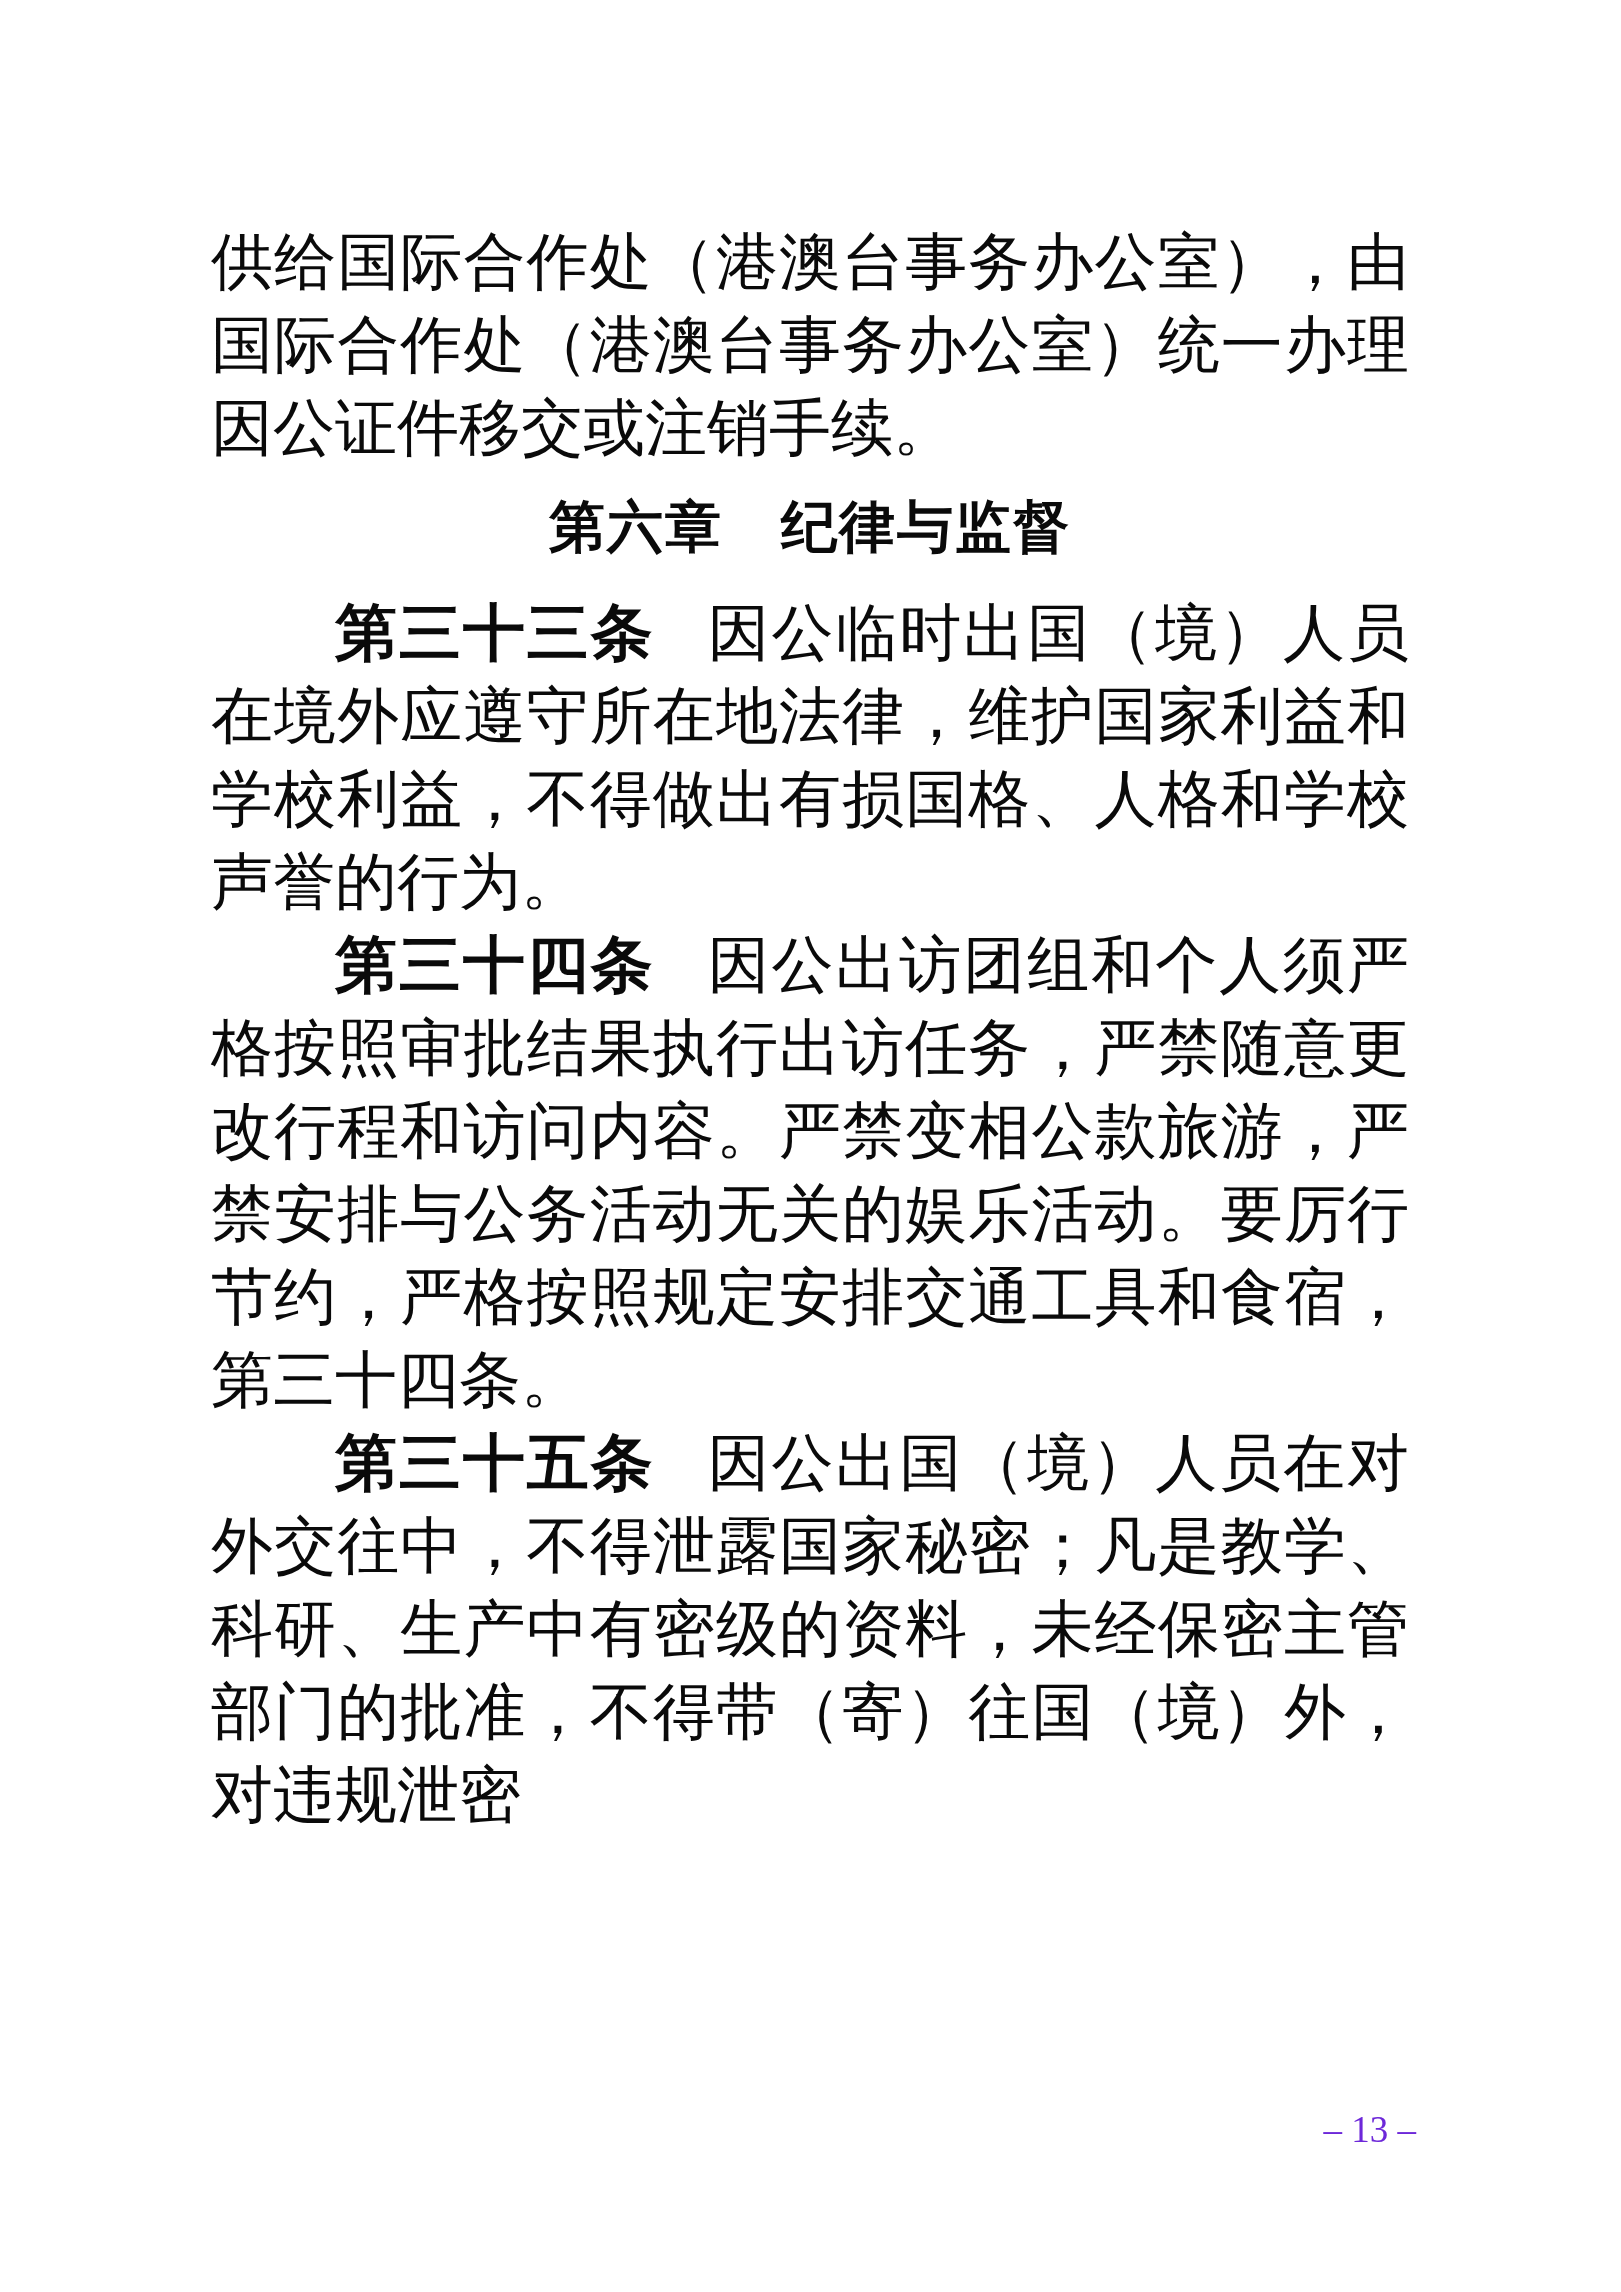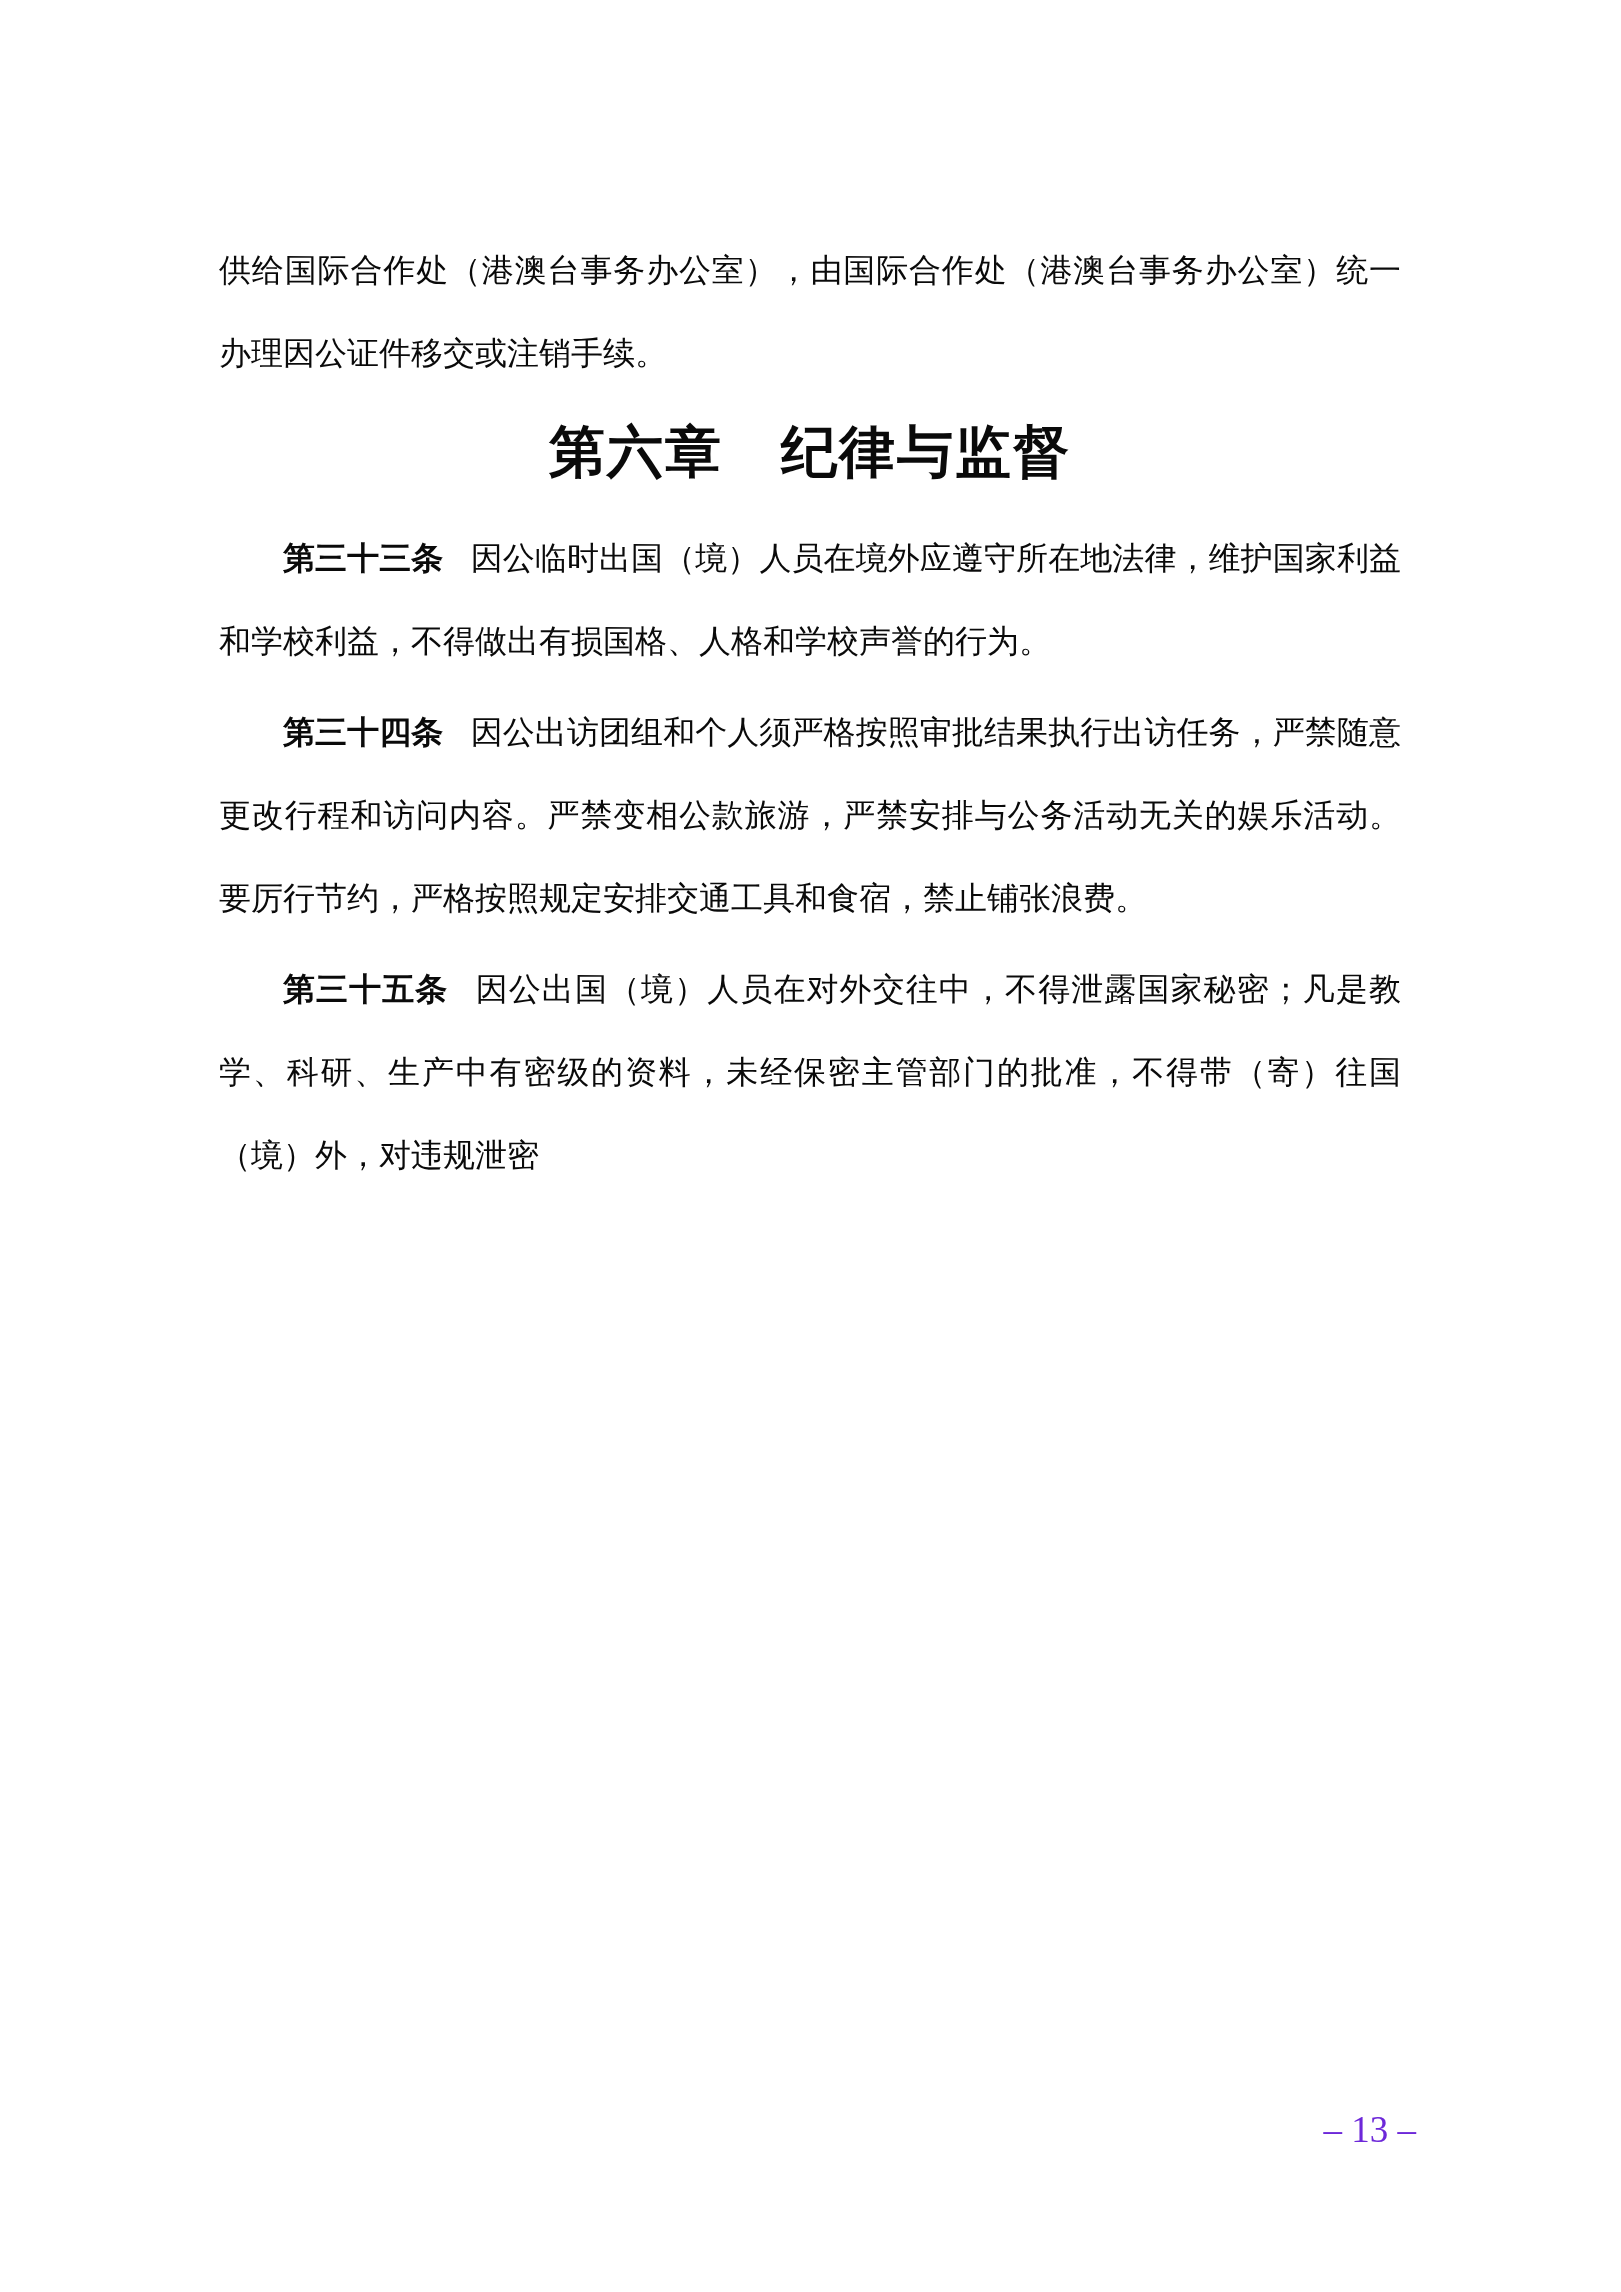--- a/index.html
+++ b/index.html
@@ -16,22 +16,22 @@
     font-family: "Liberation Serif", "DejaVu Serif", serif;
     overflow: hidden;
   }
   .text-block {
     position: absolute;
     left: 211px;
     top: 221px;
     width: 1198px;
   }
   p.body-para {
-    margin: 8px;
-    font-size: 32px;
+    margin: 0;
+    font-size: 62px;
     line-height: 83px;
     text-align: justify;
     text-justify: inter-ideograph;
     letter-spacing: 0px;
     word-break: break-all;
   }
   p.indent-2em {
     text-indent: 2em;
   }
   .article-label {
@@ -65,21 +65,21 @@
   <div class="text-block">
 
     <p class="body-para"><span>供给国际合作处（港澳台事务办公室），由国际合作处（港澳台事务办公室）统一办理因公证件移交或注销手续。</span></p>
 
 
     <h2 class="chapter-heading">第六章　纪律与监督</h2>
 
 
     <p class="body-para indent-2em"><span class="article-label">第三十三条</span><span>因公临时出国（境）人员在境外应遵守所在地法律，维护国家利益和学校利益，不得做出有损国格、人格和学校声誉的行为。</span></p>
 
-    <p class="body-para indent-2em"><span class="article-label">第三十四条</span><span>因公出访团组和个人须严格按照审批结果执行出访任务，严禁随意更改行程和访问内容。严禁变相公款旅游，严禁安排与公务活动无关的娱乐活动。要厉行节约，严格按照规定安排交通工具和食宿，禁止铺张浪费。</span></p>
+    <p class="body-para indent-2em"><span class="article-label">第三十四条</span><span>因公出访团组和个人须严格按照审批结果执行出访任务，严禁随意更改行程和访问内容。严禁变相公款旅游，严禁安排与公务活动无关的娱乐活动。要厉行节约，严格按照规定安排交通工具和食宿，第三十四条。</span></p>
 
     <p class="body-para indent-2em"><span class="article-label">第三十五条</span><span>因公出国（境）人员在对外交往中，不得泄露国家秘密；凡是教学、科研、生产中有密级的资料，未经保密主管部门的批准，不得带（寄）往国（境）外，对违规泄密</span></p>
 
   </div>
 
   <div class="page-footer">– 13 –</div>
 
 </div>
 
 

